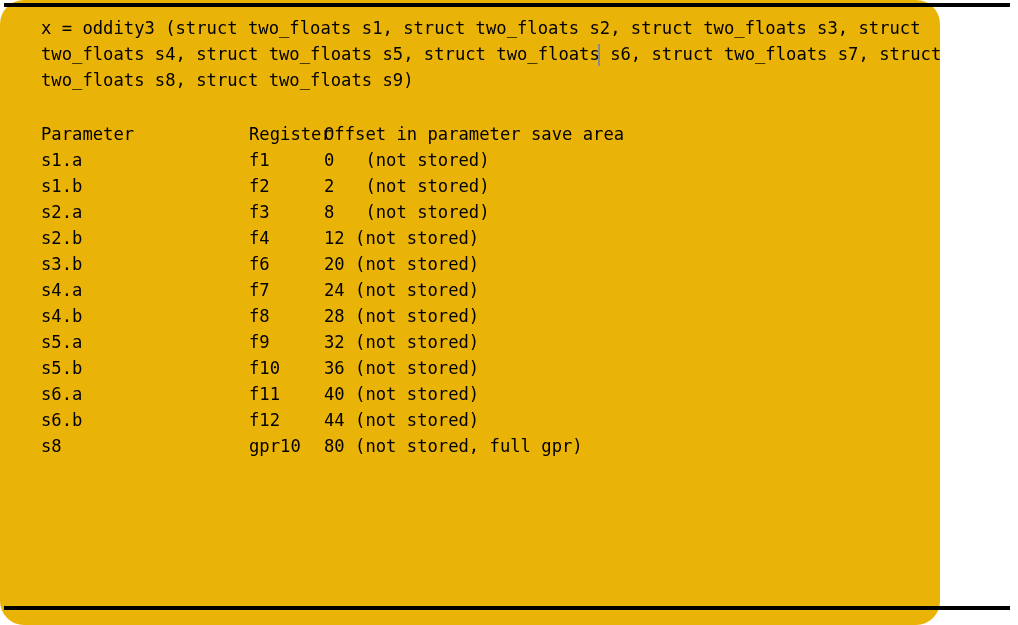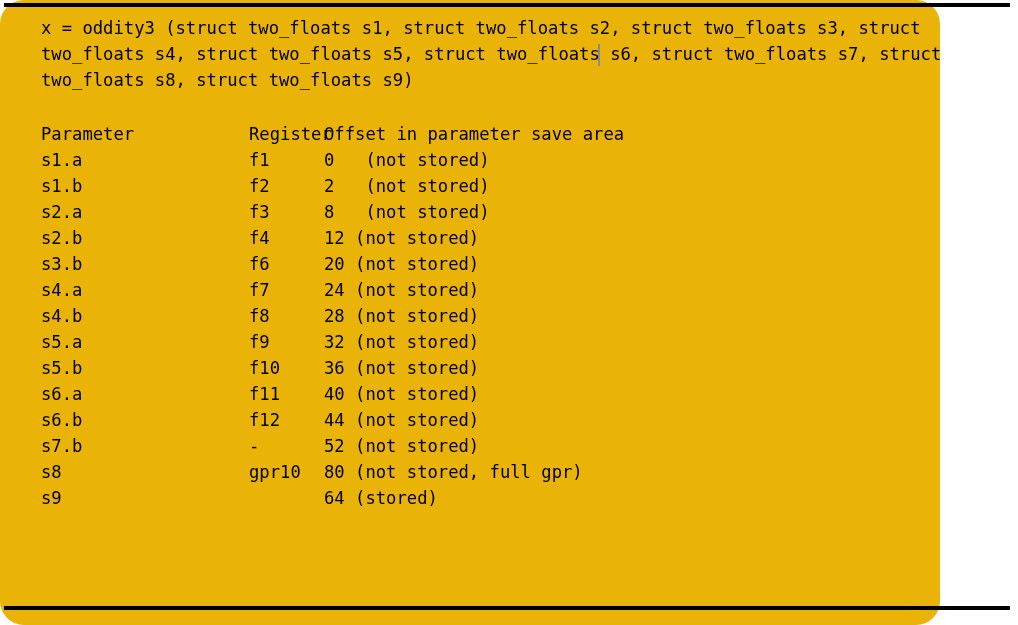--- a/index.html
+++ b/index.html
@@ -117,22 +117,20 @@
         <pre class="mono tbl-row"><span class="col-param">s1.b</span><span class="col-reg">f2</span><span class="col-off">2   (not stored)</span></pre>
         <pre class="mono tbl-row"><span class="col-param">s2.a</span><span class="col-reg">f3</span><span class="col-off">8   (not stored)</span></pre>
         <pre class="mono tbl-row"><span class="col-param">s2.b</span><span class="col-reg">f4</span><span class="col-off">12 (not stored)</span></pre>
         <pre class="mono tbl-row"><span class="col-param">s3.b</span><span class="col-reg">f6</span><span class="col-off">20 (not stored)</span></pre>
         <pre class="mono tbl-row"><span class="col-param">s4.a</span><span class="col-reg">f7</span><span class="col-off">24 (not stored)</span></pre>
         <pre class="mono tbl-row"><span class="col-param">s4.b</span><span class="col-reg">f8</span><span class="col-off">28 (not stored)</span></pre>
         <pre class="mono tbl-row"><span class="col-param">s5.a</span><span class="col-reg">f9</span><span class="col-off">32 (not stored)</span></pre>
         <pre class="mono tbl-row"><span class="col-param">s5.b</span><span class="col-reg">f10</span><span class="col-off">36 (not stored)</span></pre>
         <pre class="mono tbl-row"><span class="col-param">s6.a</span><span class="col-reg">f11</span><span class="col-off">40 (not stored)</span></pre>
         <pre class="mono tbl-row"><span class="col-param">s6.b</span><span class="col-reg">f12</span><span class="col-off">44 (not stored)</span></pre>
-        <pre class="mono tbl-row"><span class="col-param">s7.b</span><span class="col-reg">-</span><span class="col-off">52 (not stored)</span></pre>
         <pre class="mono tbl-row"><span class="col-param">s8</span><span class="col-reg">gpr10</span><span class="col-off">80 (not stored, full gpr)</span></pre>
-        <pre class="mono tbl-row"><span class="col-param">s9</span><span class="col-reg"></span><span class="col-off">64 (stored)</span></pre>
       </div>
 
   </div>
 
   <div class="rule bottom"></div>
 
 </div>
 
 </body></html>

